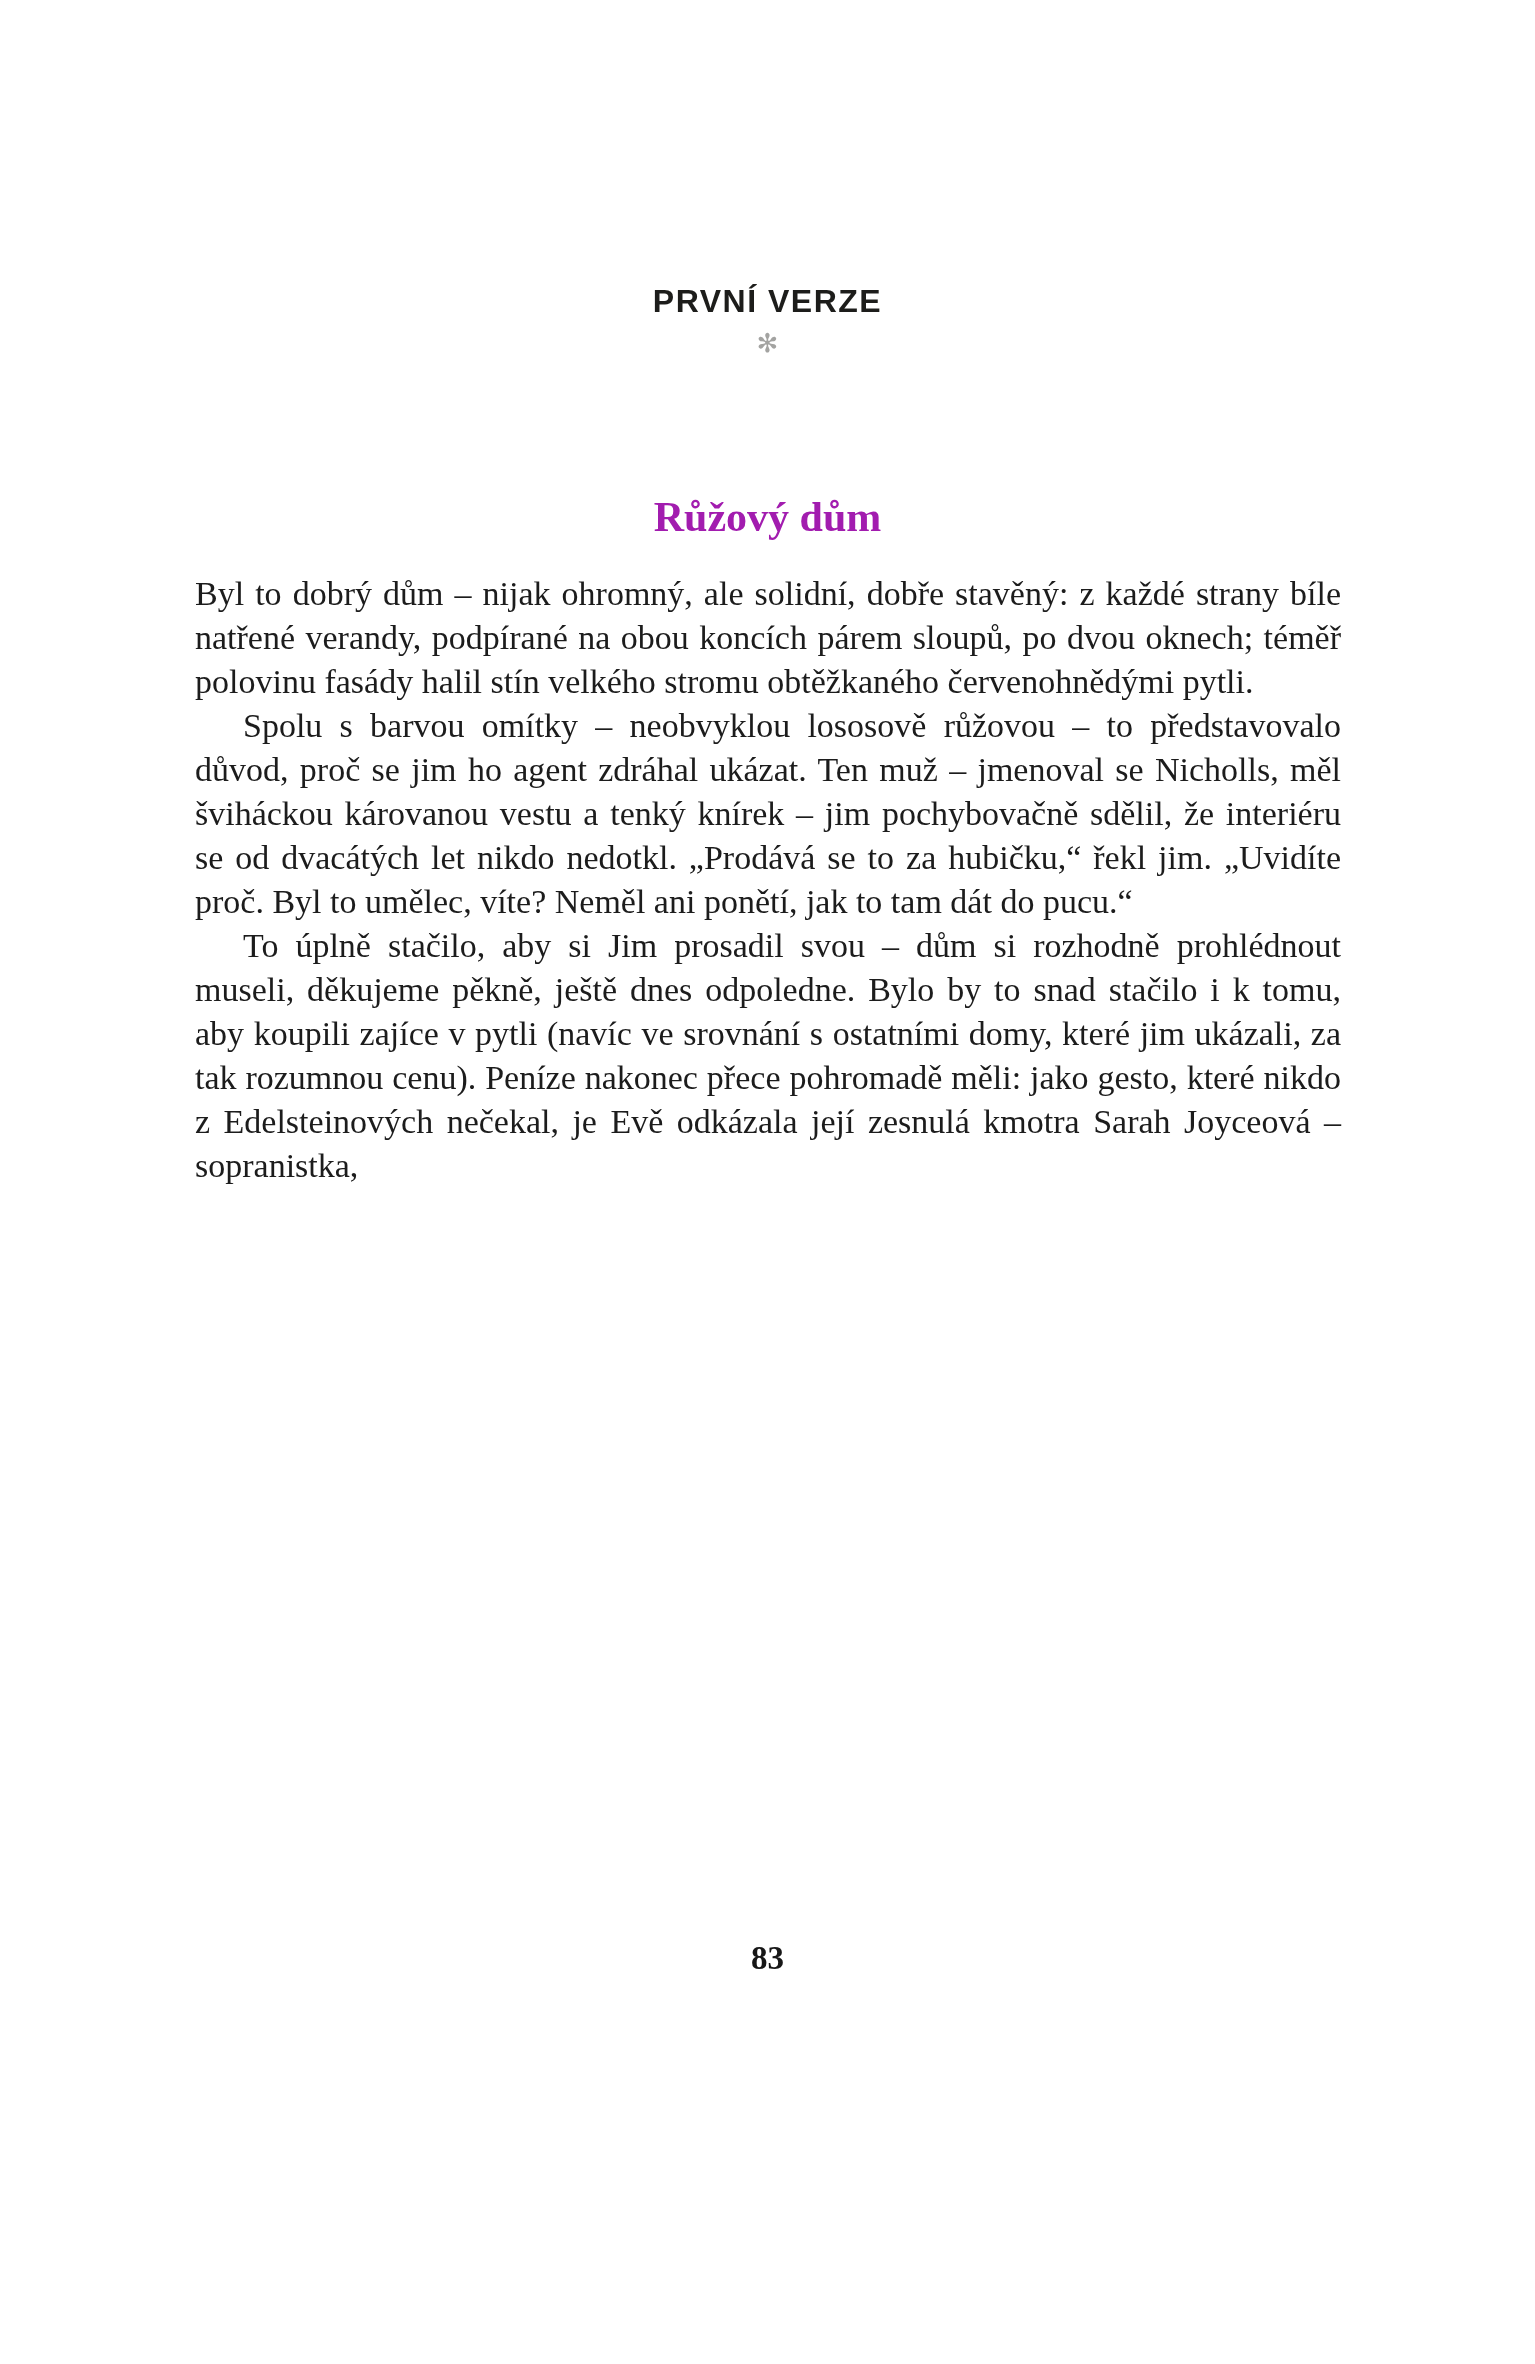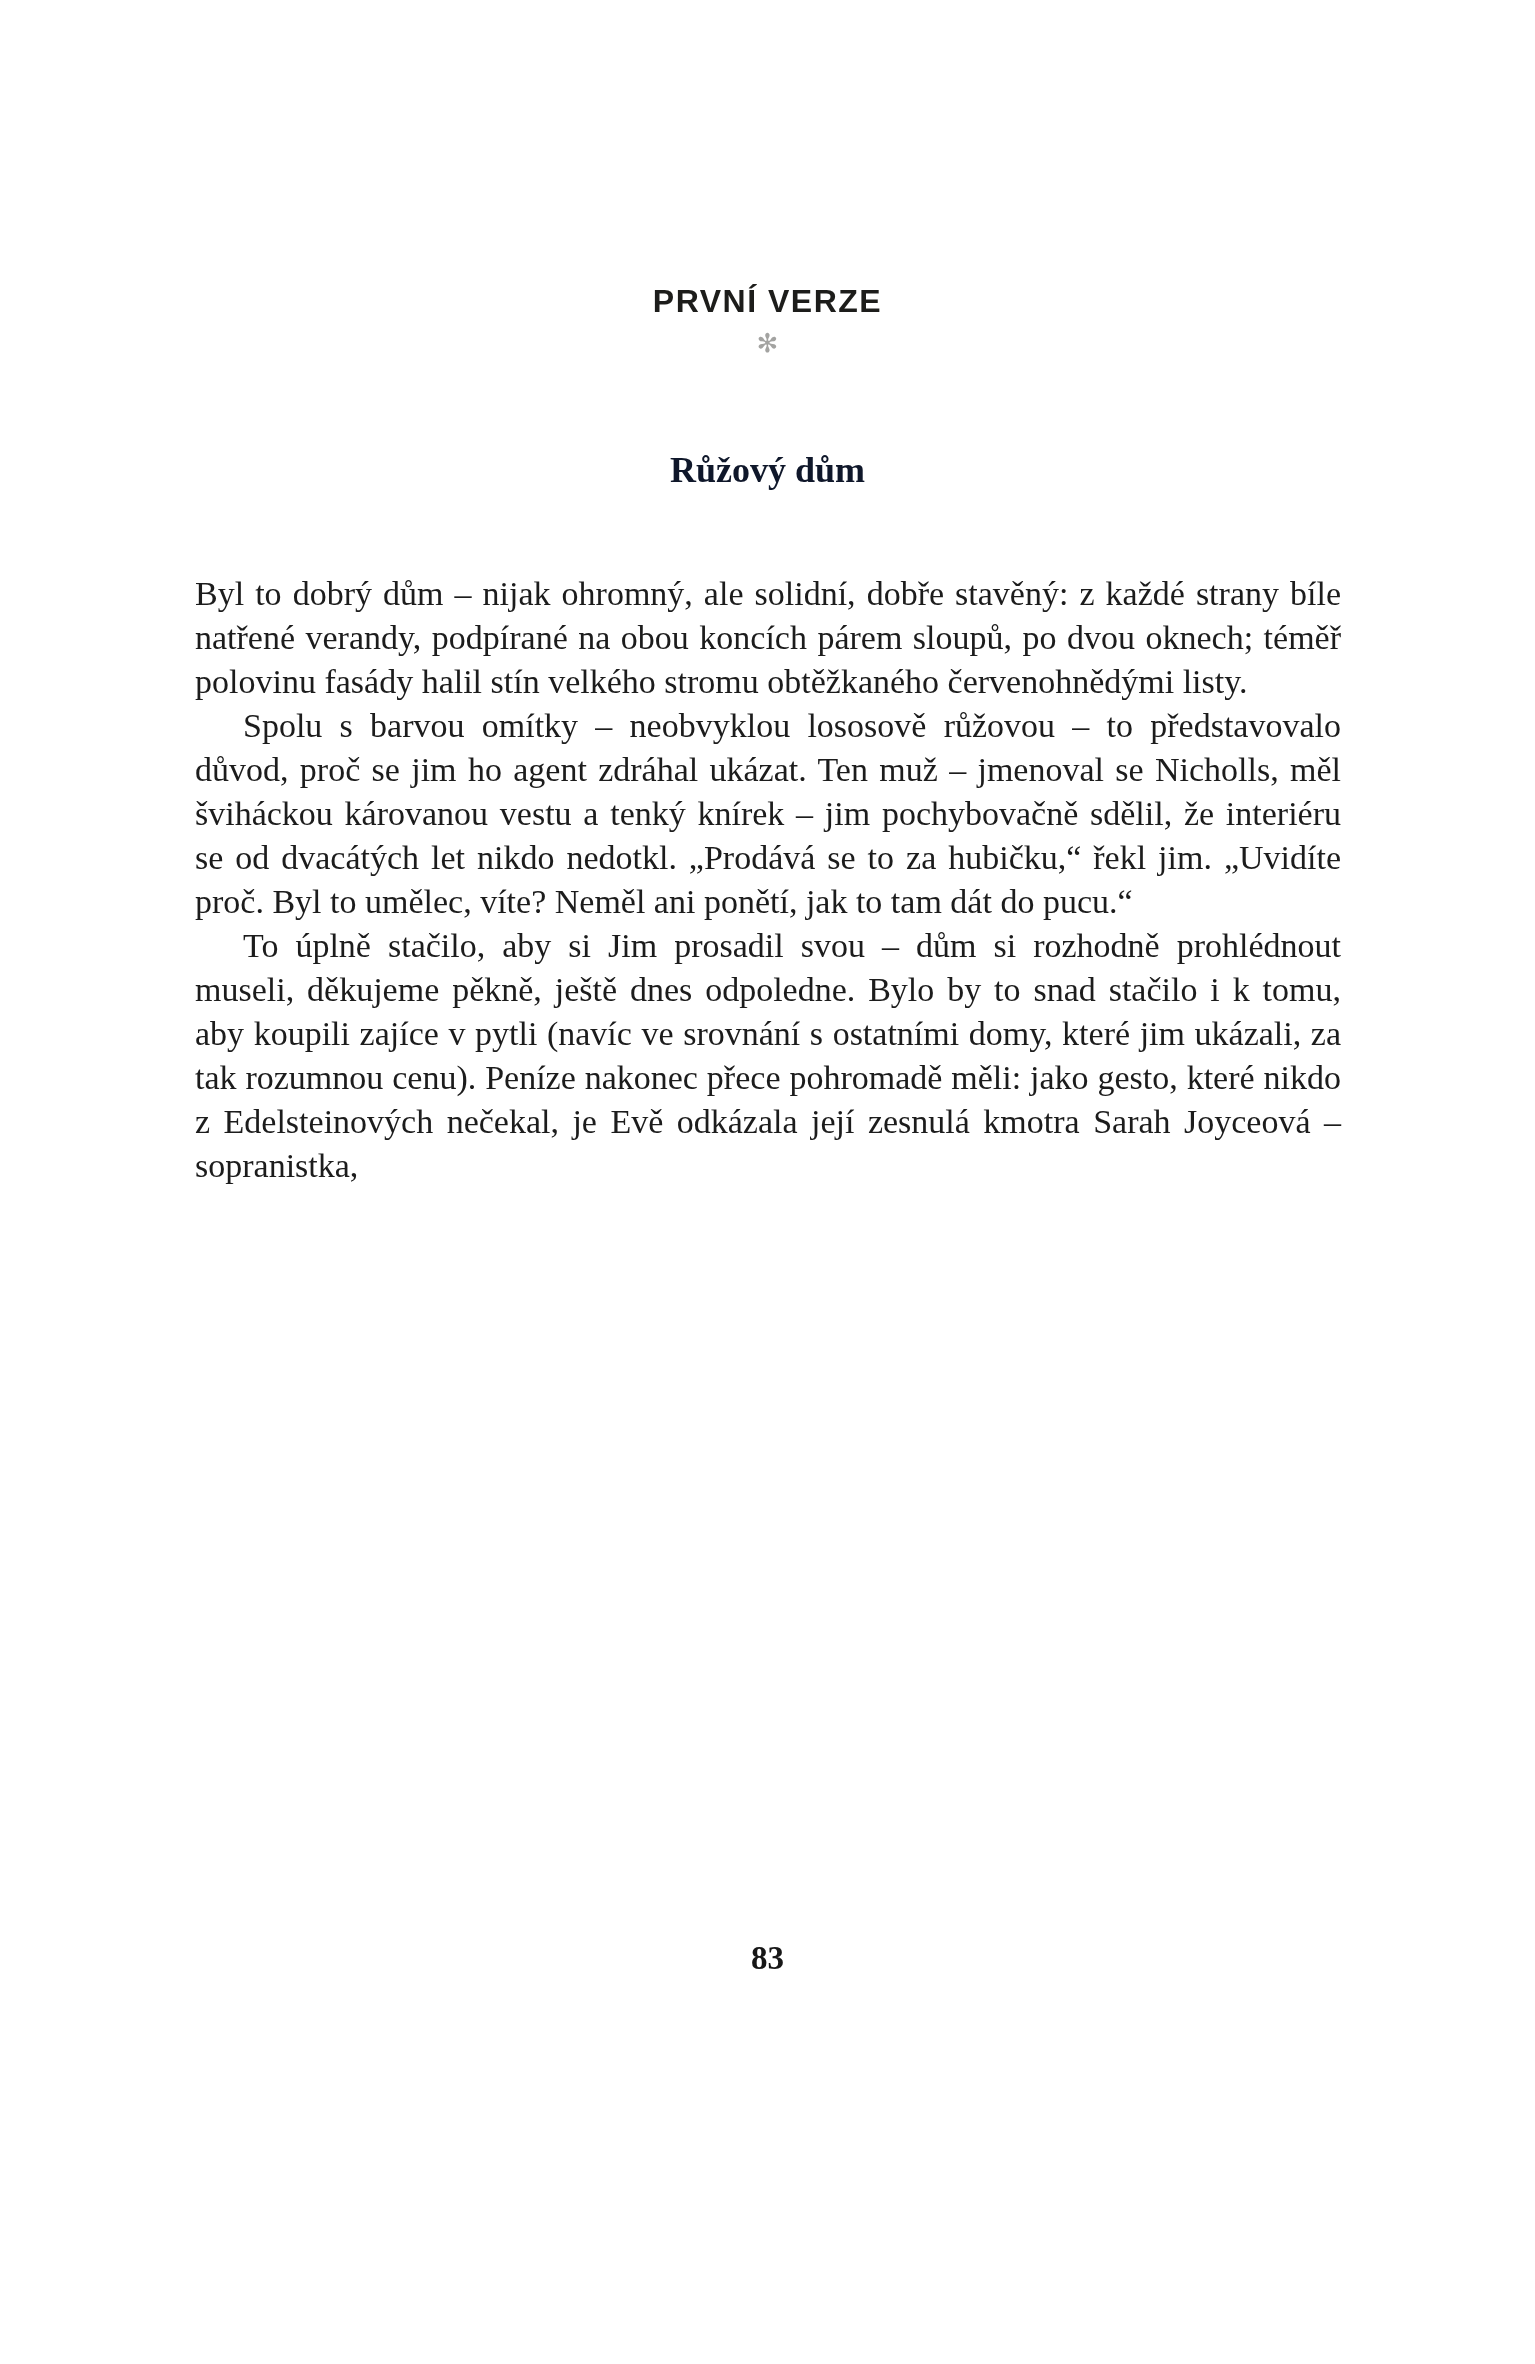--- a/index.html
+++ b/index.html
@@ -39,24 +39,25 @@
   }
   .chapter-heading {
     position: absolute;
     top: 446px;
     left: 0;
     width: 100%;
     text-align: center;
   }
   .chapter-title,
   .chapter-subtitle {
-    font-size: 36px;
+    font-size: 42px;
     font-weight: 700;
     line-height: 49px;
-    color: #0f172a;
+    color: #a21caf;
+    margin-top: 47px;
   }
   .body-text {
     position: absolute;
     top: 572px;
     left: 195px;
     width: 1146px;
     font-size: 34px;
     line-height: 44px;
     text-align: justify;
     color: #1c1c1c;
@@ -88,21 +89,21 @@
   <header class="section-header">
     <h1 class="section-title">PRVNÍ VERZE</h1>
     <div class="ornament">✻</div>
   </header>
 
   <div class="chapter-heading">
     <h2 class="chapter-title">Růžový dům</h2>
   </div>
 
   <main class="body-text">
-      <p class="para"><span>Byl to dobrý dům – nijak ohromný, ale solidní, dobře stavěný: z každé strany bíle natřené verandy, podpírané na obou koncích párem sloupů, po dvou oknech; téměř polovinu fasády halil stín velkého stromu obtěžkaného červenohnědými listy.</span></p>
+      <p class="para"><span>Byl to dobrý dům – nijak ohromný, ale solidní, dobře stavěný: z každé strany bíle natřené verandy, podpírané na obou koncích párem sloupů, po dvou oknech; téměř polovinu fasády halil stín velkého stromu obtěžkaného červenohnědými pytli.</span></p>
       <p class="para indent"><span>Spolu s barvou omítky – neobvyklou lososově růžovou – to představovalo důvod, proč se jim ho agent zdráhal ukázat. Ten muž – jmenoval se Nicholls, měl šviháckou károvanou vestu a tenký knírek – jim pochybovačně sdělil, že interiéru se od dvacátých let nikdo nedotkl. „Prodává se to za hubičku,“ řekl jim. „Uvidíte proč. Byl to </span><span class="italic">umělec</span><span>, víte? Neměl ani ponětí, jak to tam dát do pucu.“</span></p>
       <p class="para indent"><span>To úplně stačilo, aby si Jim prosadil svou – dům si rozhodně prohlédnout </span><span class="italic">museli</span><span>, děkujeme pěkně, ještě dnes odpoledne. Bylo by to snad stačilo i k tomu, aby koupili zajíce v pytli (navíc ve srovnání s ostatními domy, které jim ukázali, za tak rozumnou cenu). Peníze nakonec přece pohromadě měli: jako gesto, které nikdo z Edelsteinových nečekal, je Evě odkázala její zesnulá kmotra Sarah Joyceová – sopranistka,</span></p>
     </main>
 
   <footer class="page-footer">
     <span class="page-number">83</span>
   </footer>
 
 </div>
 

